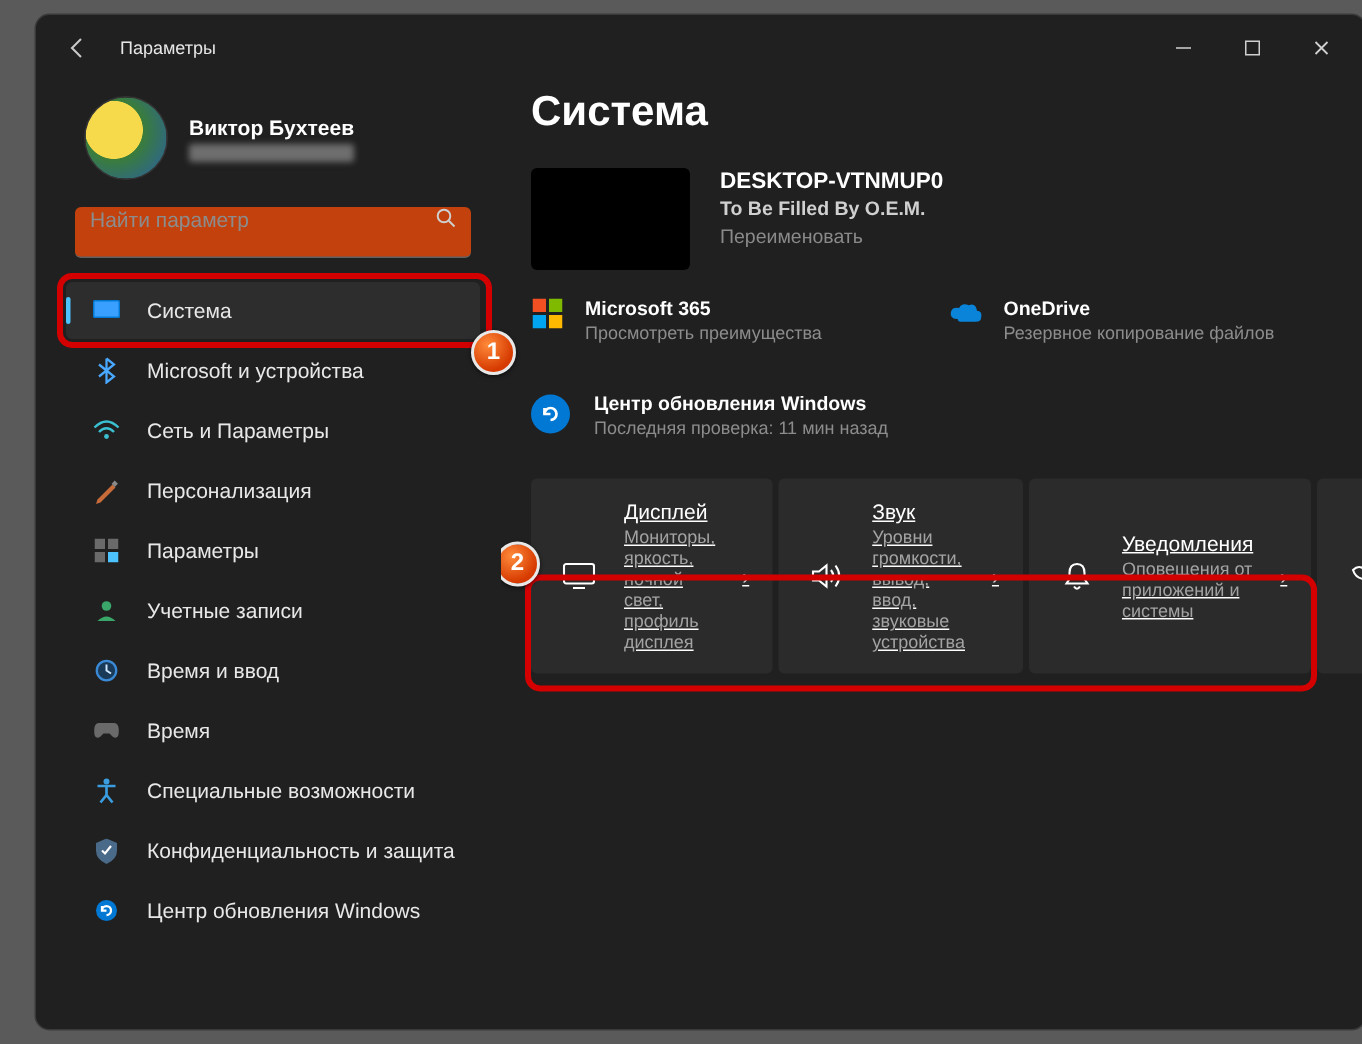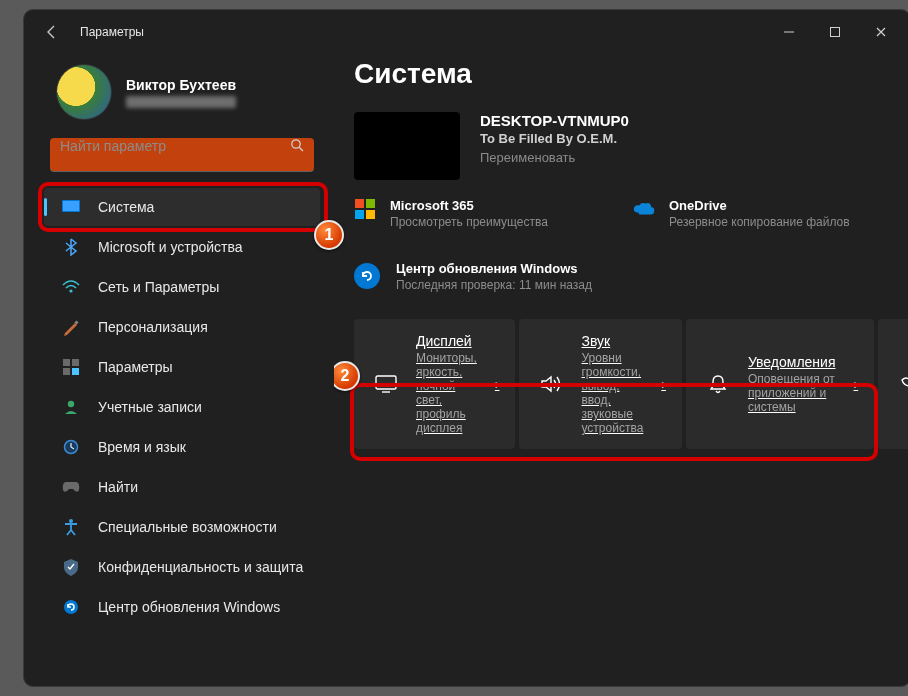--- a/index.html
+++ b/index.html
@@ -262,29 +262,29 @@
               </span>
             <span>Учетные записи</span>
           </div>
           <div class="nav-item">
             <span class="nicon">
                 <svg width="16" height="16" viewBox="0 0 16 16">
                   <circle cx="8" cy="8" r="6.5" stroke="#3a8ad6" stroke-width="1.5" fill="#1a3a5a"></circle>
                   <path d="M8 4 V8 L11 10" stroke="#cfe8ff" stroke-width="1.3" fill="none"></path>
                 </svg>
               </span>
-            <span>Время и язык</span>
+            <span>Время и ввод</span>
           </div>
           <div class="nav-item">
             <span class="nicon">
                 <svg width="18" height="14" viewBox="0 0 18 14">
                   <path d="M4 2 H14 Q18 2 17 10 Q16 13 13 11 L11 9 H7 L5 11 Q2 13 1 10 Q0 2 4 2 Z" fill="#6a6a6a"></path>
                 </svg>
               </span>
-            <span>Найти</span>
+            <span>Время</span>
           </div>
           <div class="nav-item">
             <span class="nicon">
                 <svg width="16" height="18" viewBox="0 0 16 18">
                   <circle cx="8" cy="3" r="2" fill="#3a9de0"></circle>
                   <path d="M2 6 L14 6 M8 6 V12 M8 12 L4 17 M8 12 L12 17" stroke="#3a9de0" stroke-width="1.8" fill="none"></path>
                 </svg>
               </span>
             <span>Специальные возможности</span>
           </div>

